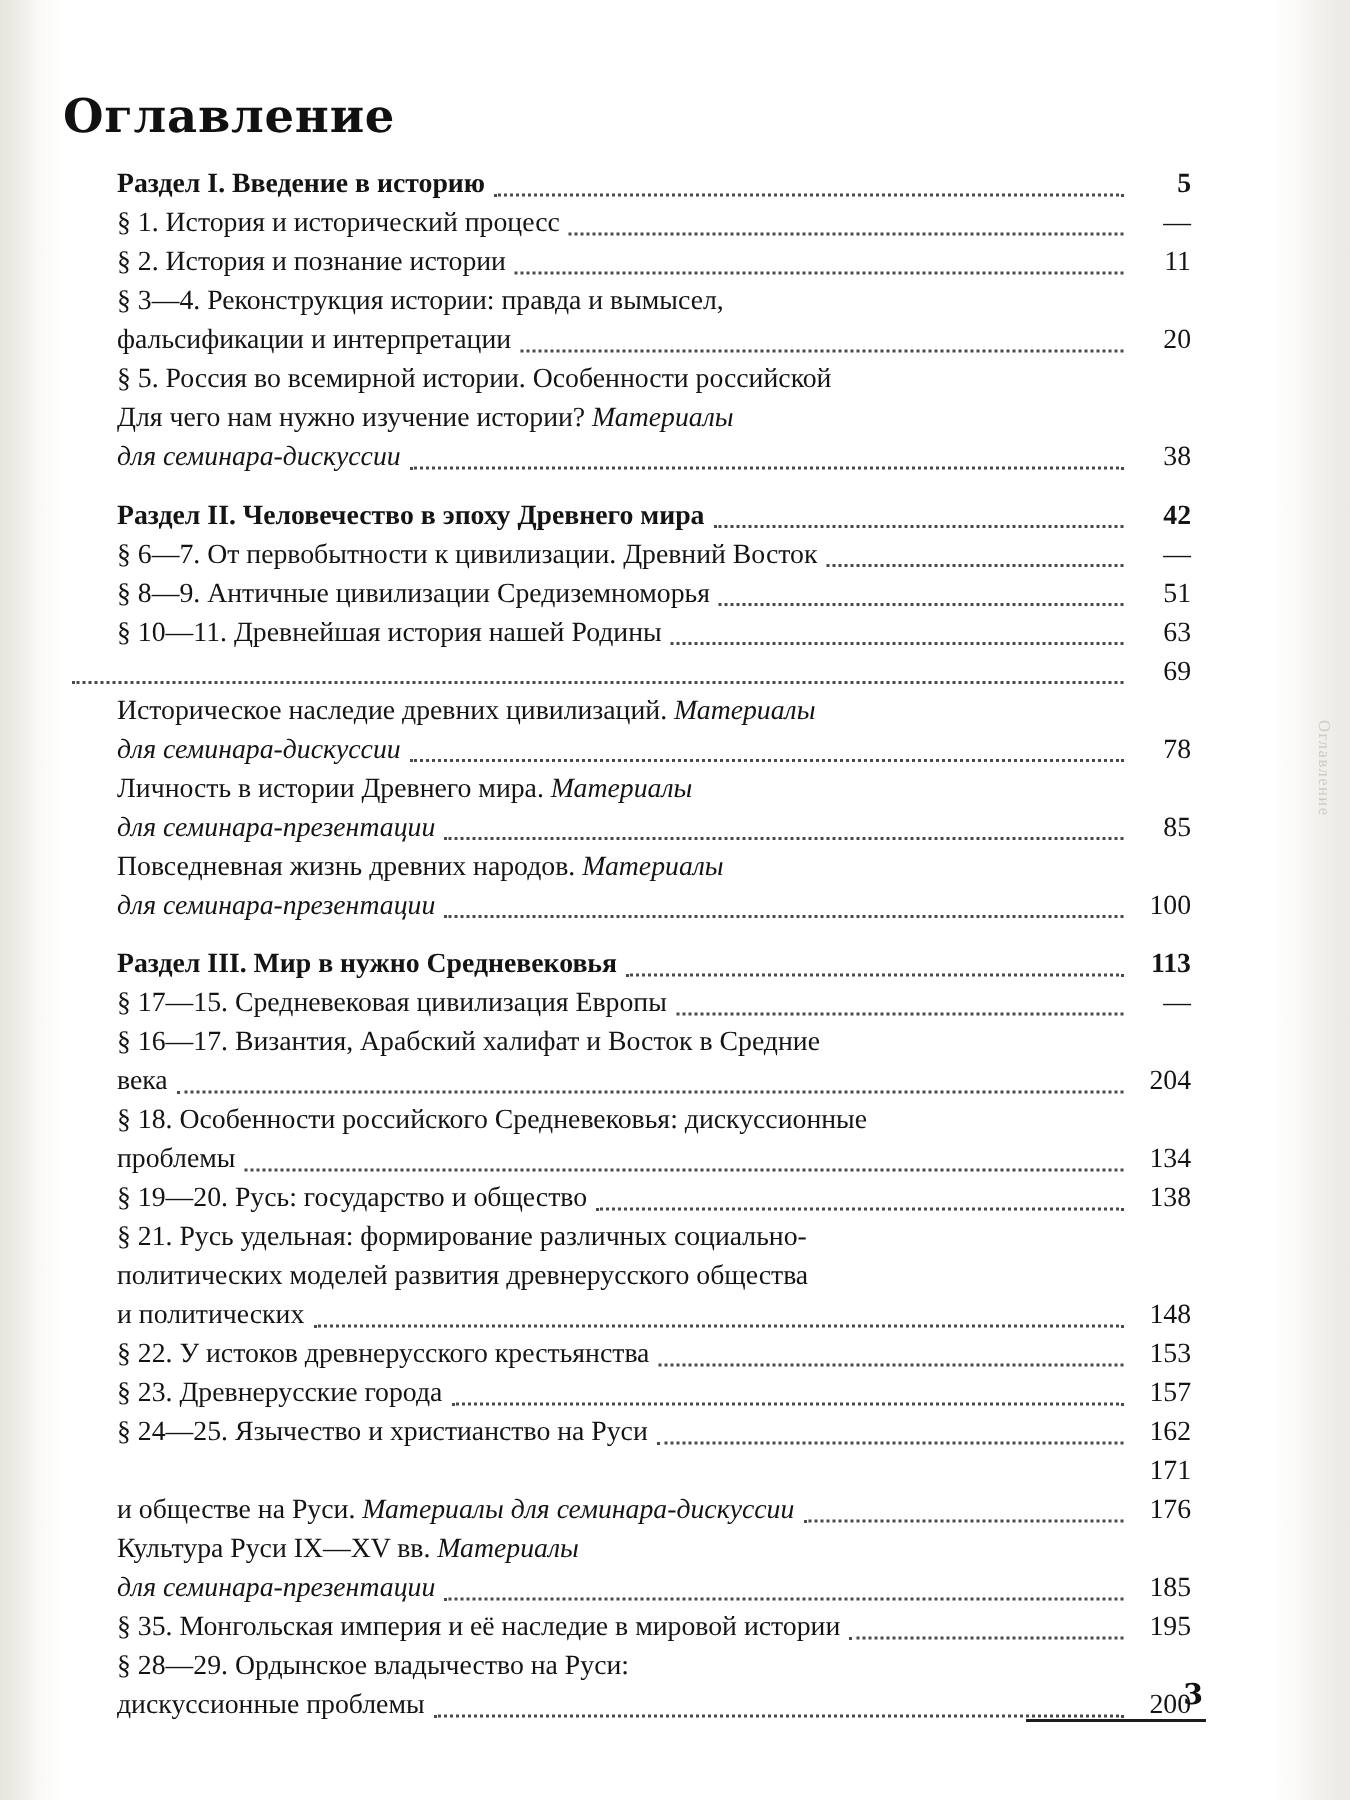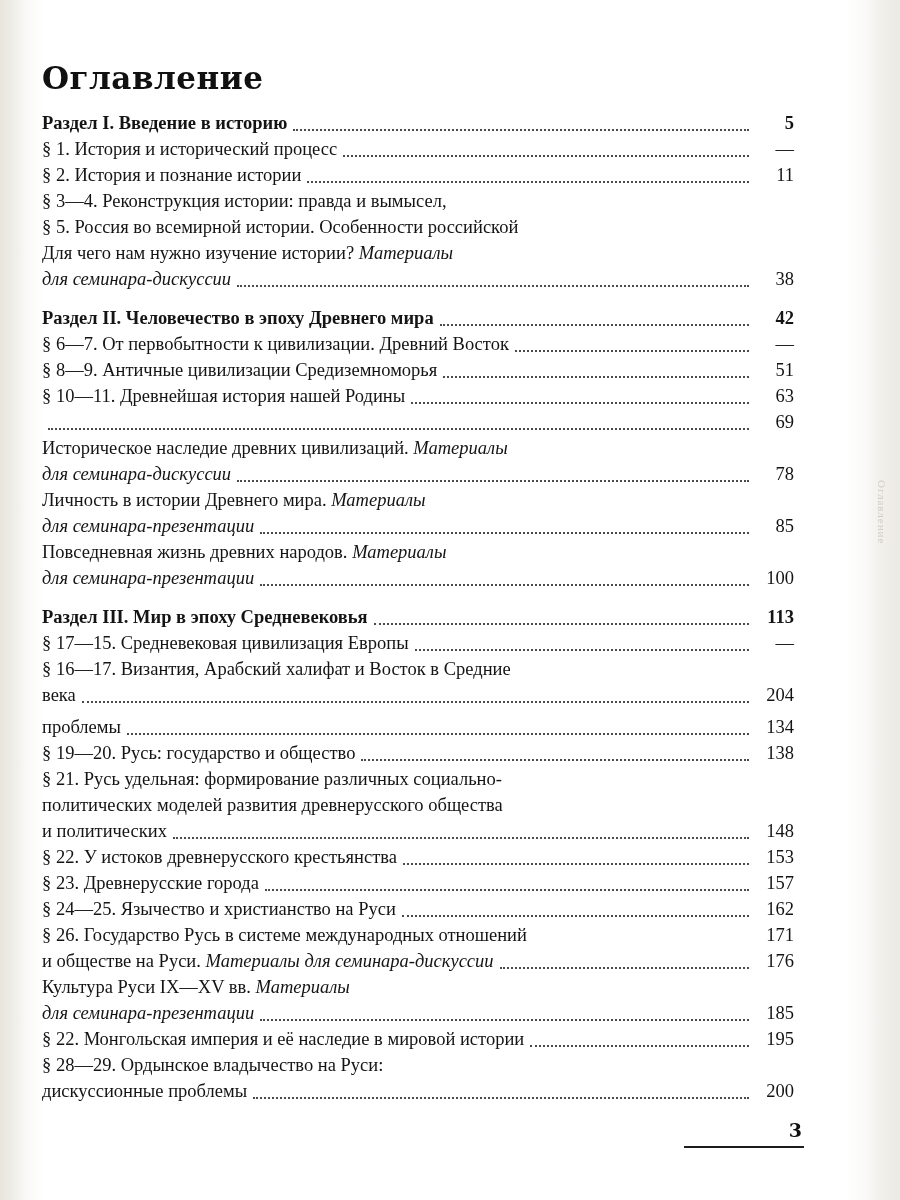--- a/index.html
+++ b/index.html
@@ -60,20 +60,21 @@
     align-items: flex-end;
     font-size: 18.5px;
     line-height: 26px;
     color: #141414;
     white-space: nowrap;
   }
   .entry .label {
     flex: 0 1 auto;
     white-space: nowrap;
     overflow: hidden;
+    margin-left: 36px;
   }
   .entry .leader {
     flex: 1 1 auto;
     margin: 0 5px 5px 6px;
     border-bottom: 2.2px dotted #4a4a4a;
     min-width: 14px;
     height: 1px;
   }
   .entry .page-num {
     flex: 0 0 auto;
@@ -149,20 +150,25 @@
         <div class="entry">
           <span class="label">§ 2. История и познание истории</span>
           <span class="leader"></span>
           <span class="page-num">11</span>
         </div>
         <div class="entry noleader">
           <span class="label">§ 3—4. Реконструкция истории: правда и вымысел,</span>
           <span class="leader"></span>
           <span class="page-num"></span>
         </div>
+        <div class="entry">
+          <span class="label">фальсификации и интерпретации</span>
+          <span class="leader"></span>
+          <span class="page-num">20</span>
+        </div>
         <div class="entry noleader">
           <span class="label">§ 5. Россия во всемирной истории. Особенности российской</span>
           <span class="leader"></span>
           <span class="page-num"></span>
         </div>
         <div class="entry noleader">
           <span class="label">Для чего нам нужно изучение истории? <span class="ital">Материалы</span></span>
           <span class="leader"></span>
           <span class="page-num"></span>
         </div>
@@ -221,40 +227,41 @@
           <span class="leader"></span>
           <span class="page-num"></span>
         </div>
         <div class="entry">
           <span class="label"><span class="ital">для семинара-презентации</span></span>
           <span class="leader"></span>
           <span class="page-num">100</span>
         </div>
         <div class="sec-gap"></div>
         <div class="entry bold">
-          <span class="label">Раздел III. Мир в эпоху Средневековья</span>
+          <span class="label">Раздел III. Мир в нужно Средневековья</span>
           <span class="leader"></span>
           <span class="page-num">113</span>
         </div>
         <div class="entry">
           <span class="label">§ 17—15. Средневековая цивилизация Европы</span>
           <span class="leader"></span>
           <span class="page-num">—</span>
         </div>
         <div class="entry noleader">
           <span class="label">§ 16—17. Византия, Арабский халифат и Восток в Средние</span>
           <span class="leader"></span>
           <span class="page-num"></span>
         </div>
         <div class="entry">
           <span class="label">века</span>
           <span class="leader"></span>
           <span class="page-num">204</span>
         </div>
         <div class="entry noleader">
+          <span class="label">§ 18. Особенности российского Средневековья: дискуссионные</span>
           <span class="leader"></span>
           <span class="page-num"></span>
         </div>
         <div class="entry">
           <span class="label">проблемы</span>
           <span class="leader"></span>
           <span class="page-num">134</span>
         </div>
         <div class="entry">
           <span class="label">§ 19—20. Русь: государство и общество</span>
@@ -285,41 +292,40 @@
           <span class="label">§ 23. Древнерусские города</span>
           <span class="leader"></span>
           <span class="page-num">157</span>
         </div>
         <div class="entry">
           <span class="label">§ 24—25. Язычество и христианство на Руси</span>
           <span class="leader"></span>
           <span class="page-num">162</span>
         </div>
         <div class="entry noleader">
-          <span class="label">§ 26. Государство Русь в системе международных отношений</span>
           <span class="leader"></span>
           <span class="page-num">171</span>
         </div>
         <div class="entry">
           <span class="label">и обществе на Руси. <span class="ital">Материалы для семинара-дискуссии</span></span>
           <span class="leader"></span>
           <span class="page-num">176</span>
         </div>
         <div class="entry noleader">
           <span class="label">Культура Руси IX—XV вв. <span class="ital">Материалы</span></span>
           <span class="leader"></span>
           <span class="page-num"></span>
         </div>
         <div class="entry">
           <span class="label"><span class="ital">для семинара-презентации</span></span>
           <span class="leader"></span>
           <span class="page-num">185</span>
         </div>
         <div class="entry">
-          <span class="label">§ 22. Монгольская империя и её наследие в мировой истории</span>
+          <span class="label">§ 35. Монгольская империя и её наследие в мировой истории</span>
           <span class="leader"></span>
           <span class="page-num">195</span>
         </div>
         <div class="entry noleader">
           <span class="label">§ 28—29. Ордынское владычество на Руси:</span>
           <span class="leader"></span>
           <span class="page-num"></span>
         </div>
         <div class="entry">
           <span class="label">дискуссионные проблемы</span>

